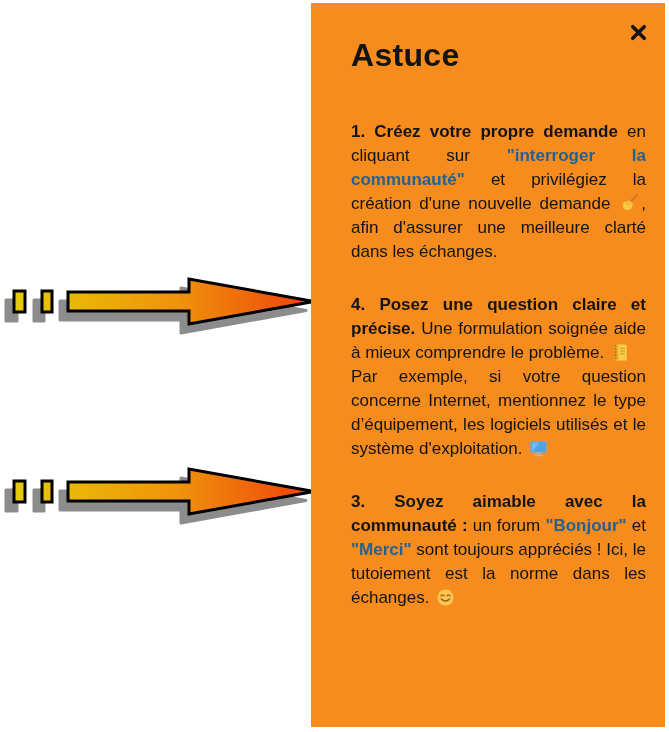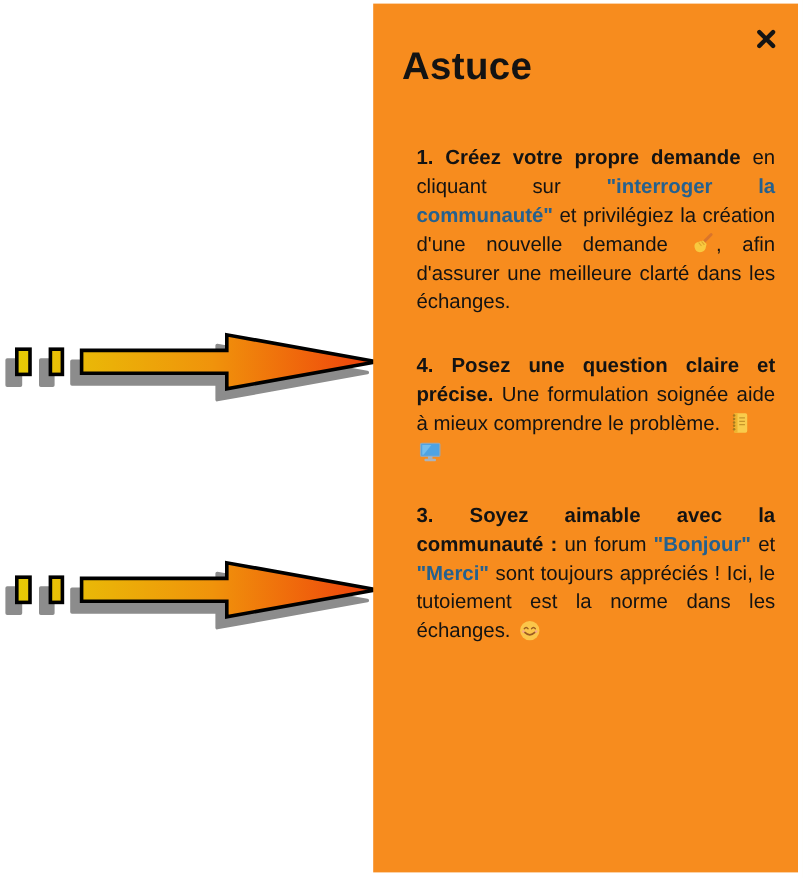--- a/index.html
+++ b/index.html
@@ -10,34 +10,34 @@
   }
   *{box-sizing:border-box}
   html,body{margin:0;padding:0;background:#fff}
   body{font-family:"Liberation Sans",sans-serif}
   .stage{position:relative;width:669px;height:732px;background:#fff;overflow:hidden}
 
   
   .panel{
     position:absolute;left:311px;top:3px;width:354px;height:724px;
     background:var(--panel-bg);
-    padding:18px 19px 0 24px;
+    padding:18px 19px 0 40px;
   }
   .close-btn{
     position:absolute;top:18px;right:15px;
     background:none;border:none;padding:3px;cursor:pointer;line-height:0;
   }
   .panel-title{
     font-size:32px;font-weight:bold;color:var(--text);
     margin:16px 0 0 0;letter-spacing:.3px;
   }
   .tips{margin-top:46px}
   .tip{
     font-size:17px;line-height:24px;color:var(--text);
-    text-align:justify;margin:0 0 29px 12px;
+    text-align:justify;margin:0 0 29px 0;
   }
   .seg-n{font-weight:normal}
   .seg-b{font-weight:bold}
   .seg-bb{font-weight:bold;color:var(--blue)}
   .emoji{vertical-align:-4px;margin:0 2px}
 
   
   .arrow-svg{position:absolute;left:0;width:320px;height:80px}
   .hidden-defs{position:absolute;width:0;height:0;overflow:hidden}
 </style>
@@ -98,21 +98,21 @@
   </svg><span class="seg-n">, afin d'assurer une meilleure clarté dans les échanges.</span></p>
         <p class="tip"><span class="seg-b">4. Posez une question claire et précise.</span><span class="seg-n"> Une formulation soignée aide à mieux comprendre le problème. </span><svg class="emoji" width="19" height="19" viewBox="0 0 20 20">
     <rect x="5" y="1.5" width="11.5" height="17" rx="1.5" fill="#F9CC4C"></rect>
     <rect x="5" y="1.5" width="3" height="17" fill="#EFB32F"></rect>
     <circle cx="5" cy="3.5" r="1.1" fill="#A67A1F"></circle>
     <circle cx="5" cy="6.5" r="1.1" fill="#A67A1F"></circle>
     <circle cx="5" cy="9.5" r="1.1" fill="#A67A1F"></circle>
     <circle cx="5" cy="12.5" r="1.1" fill="#A67A1F"></circle>
     <circle cx="5" cy="15.5" r="1.1" fill="#A67A1F"></circle>
     <path d="M9.5 5.5 h5 M9.5 8.5 h5 M9.5 11.5 h5" stroke="#C6952B" stroke-width="1.1"></path>
-  </svg><br><svg class="emoji" width="19" height="19" viewBox="0 0 20 20">
+  </svg><br><span class="seg-n">Par exemple, si votre question concerne Internet, mentionnez le type d’équipement, les logiciels utilisés et le système d'exploitation. </span><svg class="emoji" width="19" height="19" viewBox="0 0 20 20">
     <rect x="1.5" y="2.5" width="17" height="11.5" rx="1" fill="#4FA3E3" stroke="#9AA7B2" stroke-width="1"></rect>
     <path d="M3 4 L11 4 L4.2 12.5 L3 12.5 z" fill="#7CC3F0" opacity="0.8"></path>
     <rect x="8" y="14" width="4" height="2.2" fill="#AAB4BE"></rect>
     <rect x="5" y="16.2" width="10" height="2" rx="0.6" fill="#AAB4BE"></rect>
   </svg></p>
         <p class="tip"><span class="seg-b">3. Soyez aimable avec la communauté :</span><span class="seg-n"> un forum </span><span class="seg-bb">"Bonjour"</span><span class="seg-n"> et </span><span class="seg-bb">"Merci"</span><span class="seg-n"> sont toujours appréciés ! Ici, le tutoiement est la norme dans les échanges. </span><svg class="emoji" width="19" height="19" viewBox="0 0 20 20">
     <circle cx="10" cy="10" r="8.5" fill="#FBC64A"></circle>
     <path d="M5.2 8.3 q1.6 -2.2 3.2 0" stroke="#9C5B22" stroke-width="1.3" fill="none" stroke-linecap="round"></path>
     <path d="M11.6 8.3 q1.6 -2.2 3.2 0" stroke="#9C5B22" stroke-width="1.3" fill="none" stroke-linecap="round"></path>
     <path d="M5.6 11.6 q4.4 4.2 8.8 0" stroke="#9C5B22" stroke-width="1.5" fill="none" stroke-linecap="round"></path>

